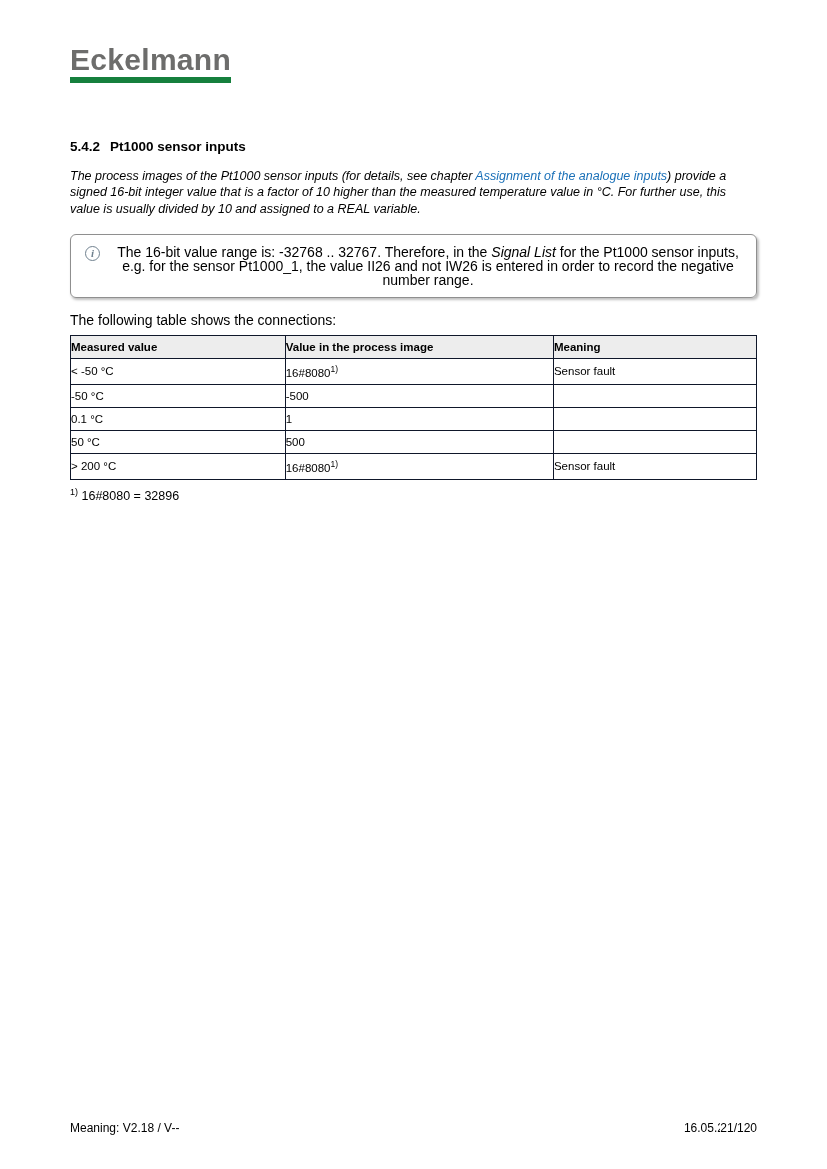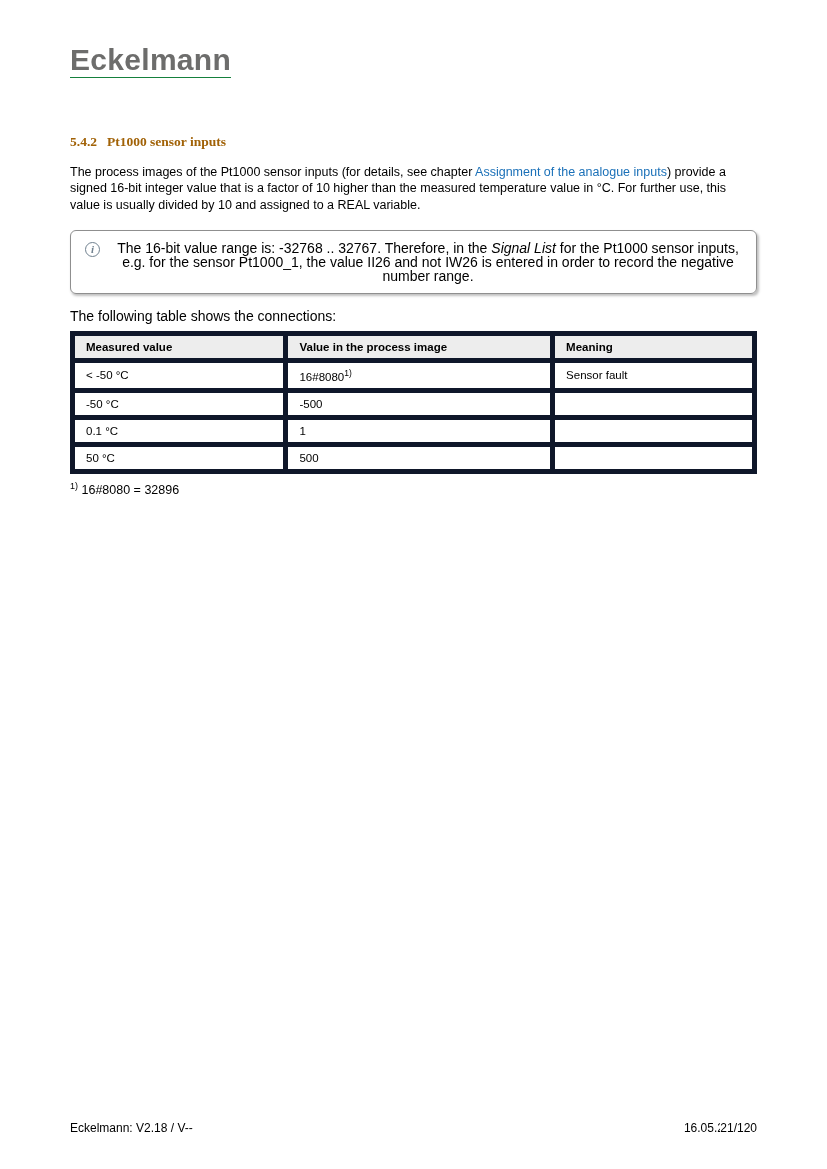--- a/index.html
+++ b/index.html
@@ -14,41 +14,41 @@
   }
   .page { padding: 44px 70px 0 70px; }
 
   
   .logo {
     display: inline-block;
     font-size: 30px;
     font-weight: 700;
     color: #6d6d6c;
     letter-spacing: 0.3px;
-    border-bottom: 1px solid #15803d;
+    border-bottom: 6px solid #15803d;
     padding-bottom: 1px;
     line-height: 1.05;
   }
 
   
   h2.section-heading {
     margin-top: 56px;
     font-size: 13.5px;
     font-weight: 700;
-    color: #a16207;
-    font-family: Liberation Serif, serif;
+    color: #000000;
   }
   h2.section-heading .num { margin-right: 10px; }
 
   
   p.body-text {
     margin-top: 14px;
     font-size: 12.5px;
     line-height: 16.5px;
     text-align: left;
+    font-style: italic;
   }
   a.doc-link {
     color: #1a70b8;
     text-decoration: none;
     cursor: pointer;
   }
 
   
   .note-box {
     margin-top: 17px;
@@ -83,24 +83,24 @@
 
   
   p.table-intro { margin-top: 14px; font-size: 14px; }
   table.conn-table {
     margin-top: 7px;
     width: 100%;
     border-collapse: collapse;
     font-size: 11.5px;
   }
   table.conn-table th, table.conn-table td {
-    border: 5px solid #0f172a;
+    border: 1px solid #0f172a;
     text-align: left;
     vertical-align: middle;
-    padding: 5px 11px;
+    padding: 5px 0;
     height: 14px;
   }
   table.conn-table th {
     background: #ededed;
     font-weight: 700;
   }
   table.conn-table sup { font-size: 8.5px; }
   col.c1 { width: 31.3%; }
   col.c2 { width: 39.1%; }
   col.c3 { width: 29.6%; }
@@ -179,26 +179,31 @@
         <tr>
           <td>0.1 °C</td>
           <td>1</td>
           <td></td>
         </tr>
         <tr>
           <td>50 °C</td>
           <td>500</td>
           <td></td>
         </tr>
+        <tr>
+          <td>&gt; 200 °C</td>
+          <td>16#8080<sup>1)</sup></td>
+          <td>Sensor fault</td>
+        </tr>
       </tbody>
   </table>
 
   <p class="footnote">
     <sup>1)</sup><span> 16#8080 = 32896</span>
   </p>
 
 </div>
 
 <div class="footer">
-  <span class="left">Eckelmann: V2.18 / V--</span>
+  <span class="left">Meaning: V2.18 / V--</span>
   <span class="center">16.05.2023</span>
   <span class="right">21/120</span>
 </div>
 
 </body></html>

